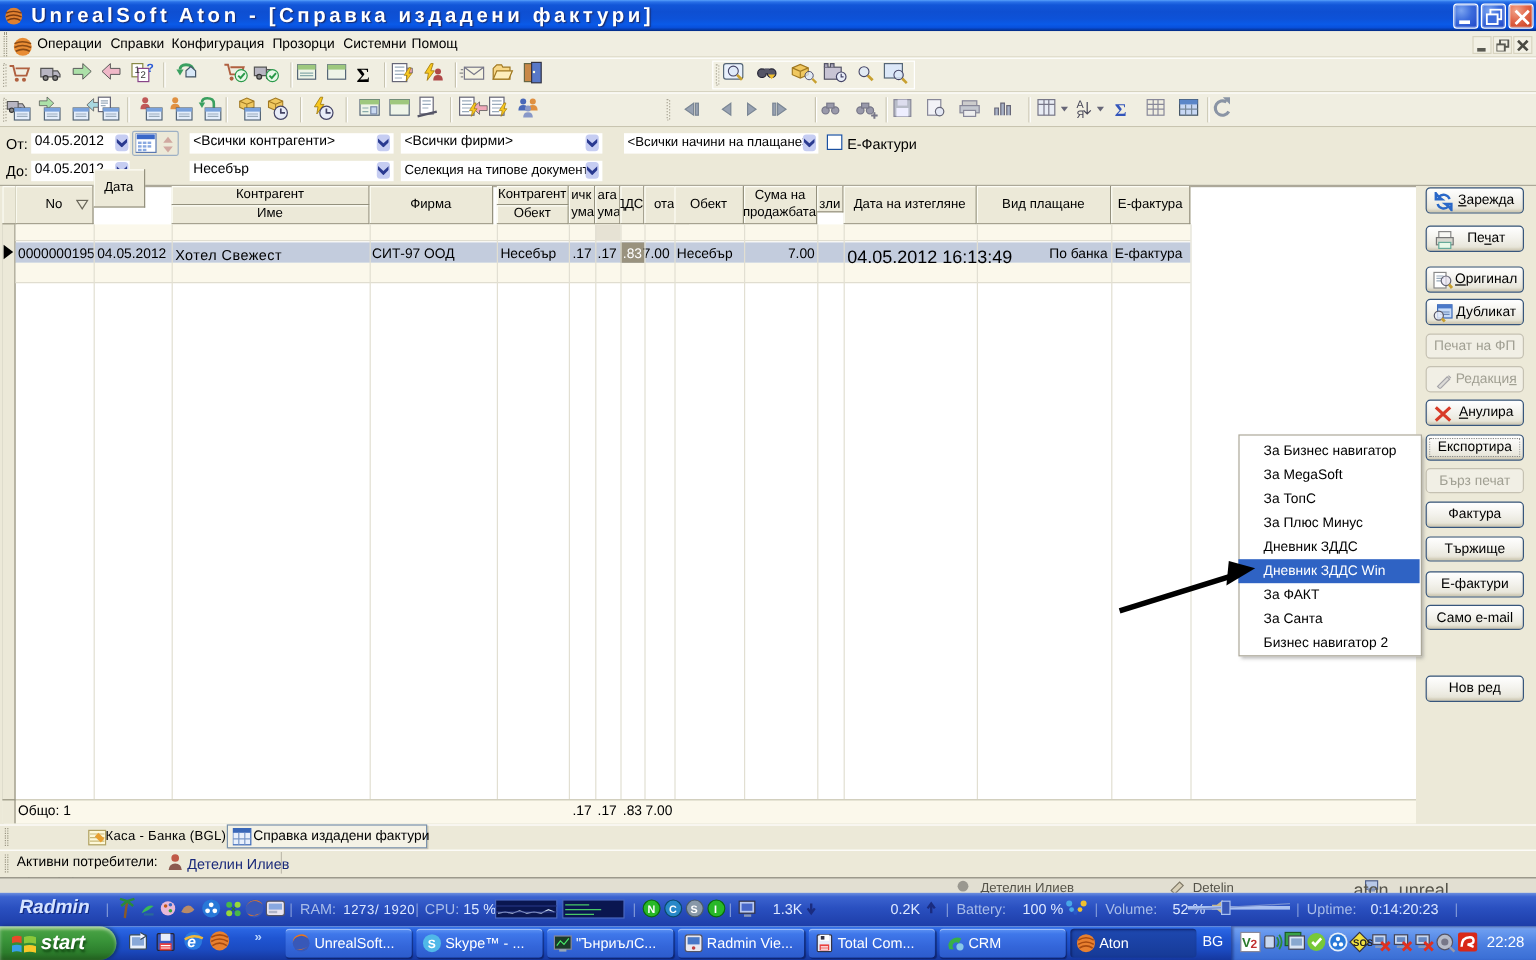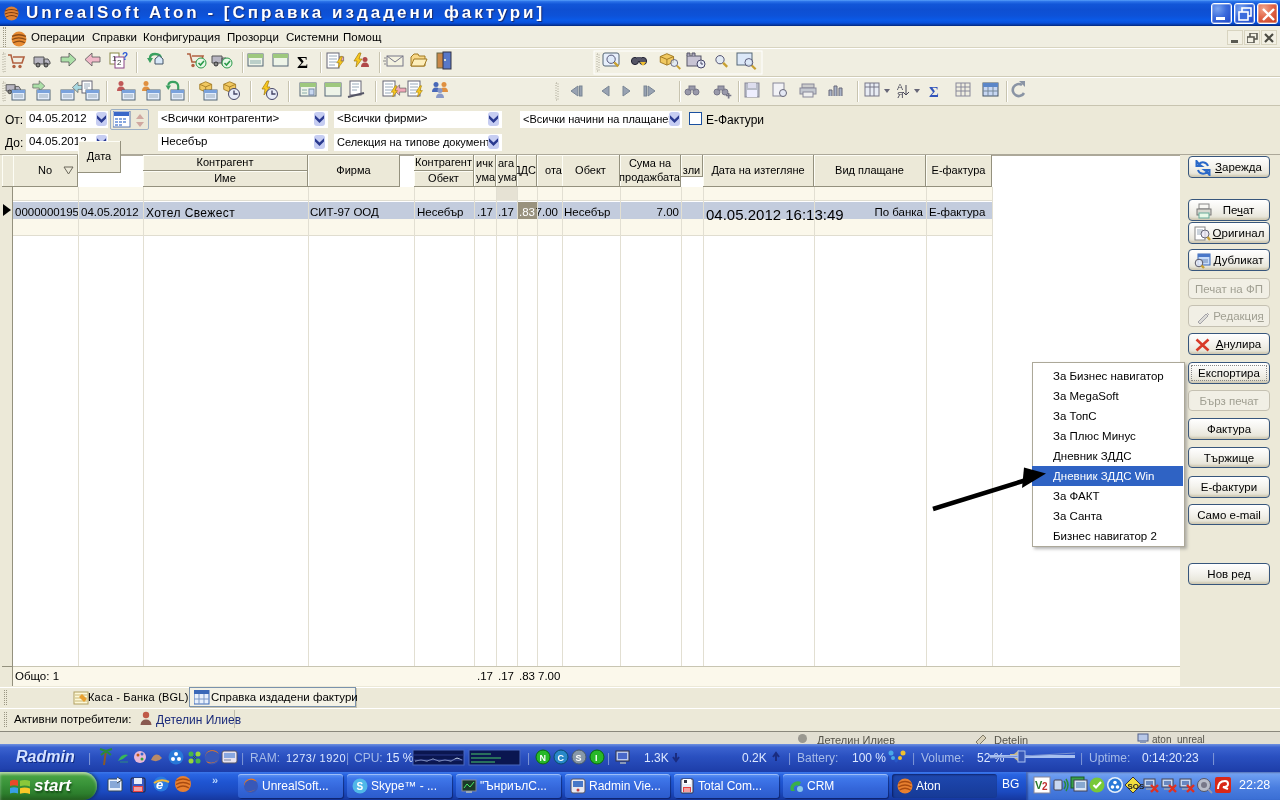--- a/index.html
+++ b/index.html
@@ -398,21 +398,21 @@
 
 <div class="ab gridwrap" id="grid"></div>
 
 <div class="ab" style="left:2px;top:155px;width:11px;height:531px;background:#ece9d8;border-right:1px solid #94917e"></div>
 
 <div class="ab hcell" style="left:2px;top:155px;width:12px;height:32px"></div>
 <div class="ab hcell" style="left:13px;top:155px;width:65px;height:32px;line-height:30px">No</div>
 <div class="ab hcell" style="left:78px;top:141px;width:43px;height:32px;line-height:30px">Дата</div>
 <div class="ab hcell" style="left:143px;top:155px;width:165px;height:16px;line-height:15px">Контрагент</div>
 <div class="ab hcell" style="left:143px;top:171px;width:165px;height:16px;line-height:15px">Име</div>
-<div class="ab hcell" style="left:308px;top:155px;width:92px;height:32px;line-height:30px">Фирма</div>
+<div class="ab hcell" style="left:308px;top:155px;width:103px;height:32px;line-height:30px">Фирма</div>
 <div class="ab hcell" style="left:414px;top:155px;width:60px;height:16px;line-height:15px;direction:rtl">Контрагент</div>
 <div class="ab hcell" style="left:414px;top:171px;width:60px;height:16px;line-height:15px">Обект</div>
 <div class="ab hcell" style="left:474px;top:155px;width:22px;height:32px;line-height:14px;padding-top:1px;text-align:left;padding-left:2px">ичк<br>ума</div>
 <div class="ab hcell" style="left:496px;top:155px;width:21px;height:32px;line-height:14px;padding-top:1px;text-align:left;padding-left:2px">ага<br>ума</div>
 <div class="ab hcell" style="left:517px;top:155px;width:20px;height:32px;line-height:30px;direction:rtl">ДДС</div>
 <div class="ab hcell" style="left:537px;top:155px;width:37px;height:32px;line-height:30px">ота.</div>
 <div class="ab hcell" style="left:562px;top:155px;width:58px;height:32px;line-height:30px">Обект</div>
 <div class="ab hcell" style="left:620px;top:155px;width:61px;height:32px;line-height:14px;padding-top:1px;direction:rtl">Сума на<br>продажбата</div>
 <div class="ab hcell" style="left:681px;top:155px;width:22px;height:22px;line-height:30px;direction:rtl">зли</div>
 <div class="ab hcell" style="left:703px;top:155px;width:111px;height:32px;line-height:30px">Дата на изтегляне</div>
@@ -470,21 +470,21 @@
 <div class="ab" style="left:517px;top:670px;width:18px;text-align:right;font-size:11.5px">.83</div>
 <div class="ab" style="left:538px;top:670px;width:21px;text-align:right;font-size:11.5px">7.00</div>
 
 <div class="ab btn" style="top:156px;height:22px">
     <svg class="ab" style="left:6px;top:3px" width="16" height="16" viewBox="0 0 16 16">
       <path d="M13 6 A5.2 5.2 0 0 0 4 4.2 L6.5 6 H1.5 V1 L4 4.2" fill="none" stroke="#2a68c8" stroke-width="2"></path>
       <path d="M3 10 A5.2 5.2 0 0 0 12 11.8 L9.5 10 H14.5 V15 L12 11.8" fill="none" stroke="#2a68c8" stroke-width="2"></path>
     </svg>
     <span><u>З</u>арежда</span>
   </div>
-<div class="ab btn" style="top:199px">
+<div class="ab btn" style="top:188px">
     <svg class="ab" style="left:7px;top:3px" width="16" height="16">
       <rect x="3" y="1" width="10" height="5" fill="#f8f8f4" stroke="#888"></rect>
       <rect x="1" y="6" width="14" height="6" fill="#d8d8d0" stroke="#777"></rect>
       <rect x="3" y="10" width="10" height="5" fill="#e8f8e8" stroke="#6a9"></rect>
     </svg>
     <span>Пе<u>ч</u>ат</span>
   </div>
 <div class="ab btn" style="top:222px">
     <svg class="ab" style="left:5px;top:3px" width="17" height="16">
       <rect x="1" y="1" width="10" height="13" fill="#fff" stroke="#888"></rect>
@@ -570,21 +570,21 @@
 <div class="ab" style="left:798px;top:734px;width:9px;height:9px;border-radius:50%;background:#9a9890"></div>
 <div class="ab" style="left:817px;top:734px;color:#55534a;font-size:11px">Детелин Илиев</div>
 <svg class="ab" style="left:975px;top:733px" width="13" height="11">
     <path d="M1 9 L8 2 L11 5 L4 12Z" fill="#d8d0b8" stroke="#807a68"></path>
   </svg>
 <div class="ab" style="left:994px;top:734px;color:#55534a;font-size:11px">Detelin</div>
 <svg class="ab" style="left:1137px;top:733px" width="14" height="11">
     <rect x="1" y="1" width="10" height="7" fill="#b8c8e8" stroke="#50608a"></rect>
     <rect x="3" y="8" width="6" height="2" fill="#8898b8"></rect>
   </svg>
-<div class="ab" style="left:1152px;top:734px;color:#55534a;font-size:10px">aton_unreal</div>
+<div class="ab" style="left:1128px;top:734px;color:#55534a;font-size:15px">aton_unreal</div>
 
 <div class="ab statbar" id="statbar"></div>
 <div class="ab" style="left:16px;top:748px;font-weight:bold;font-style:italic;font-size:16px;color:#d4e2ff;text-shadow:1px 1px 0 #122a80">Radmin</div>
 <svg class="ab" style="left:88px;top:748px" width="560" height="20">
 <text x="0" y="14" fill="#8098d8" font-size="12">|</text>
 <g transform="translate(10 1)">
       <path d="M6 16 Q7 8 8 2" stroke="#8a5a28" stroke-width="2" fill="none"></path>
       <path d="M8 2 L2 0 M8 2 L14 0 M8 2 L3 6 M8 2 L13 6" stroke="#2a8a3a" stroke-width="2"></path>
     </g>
 <g transform="translate(28 3)">

